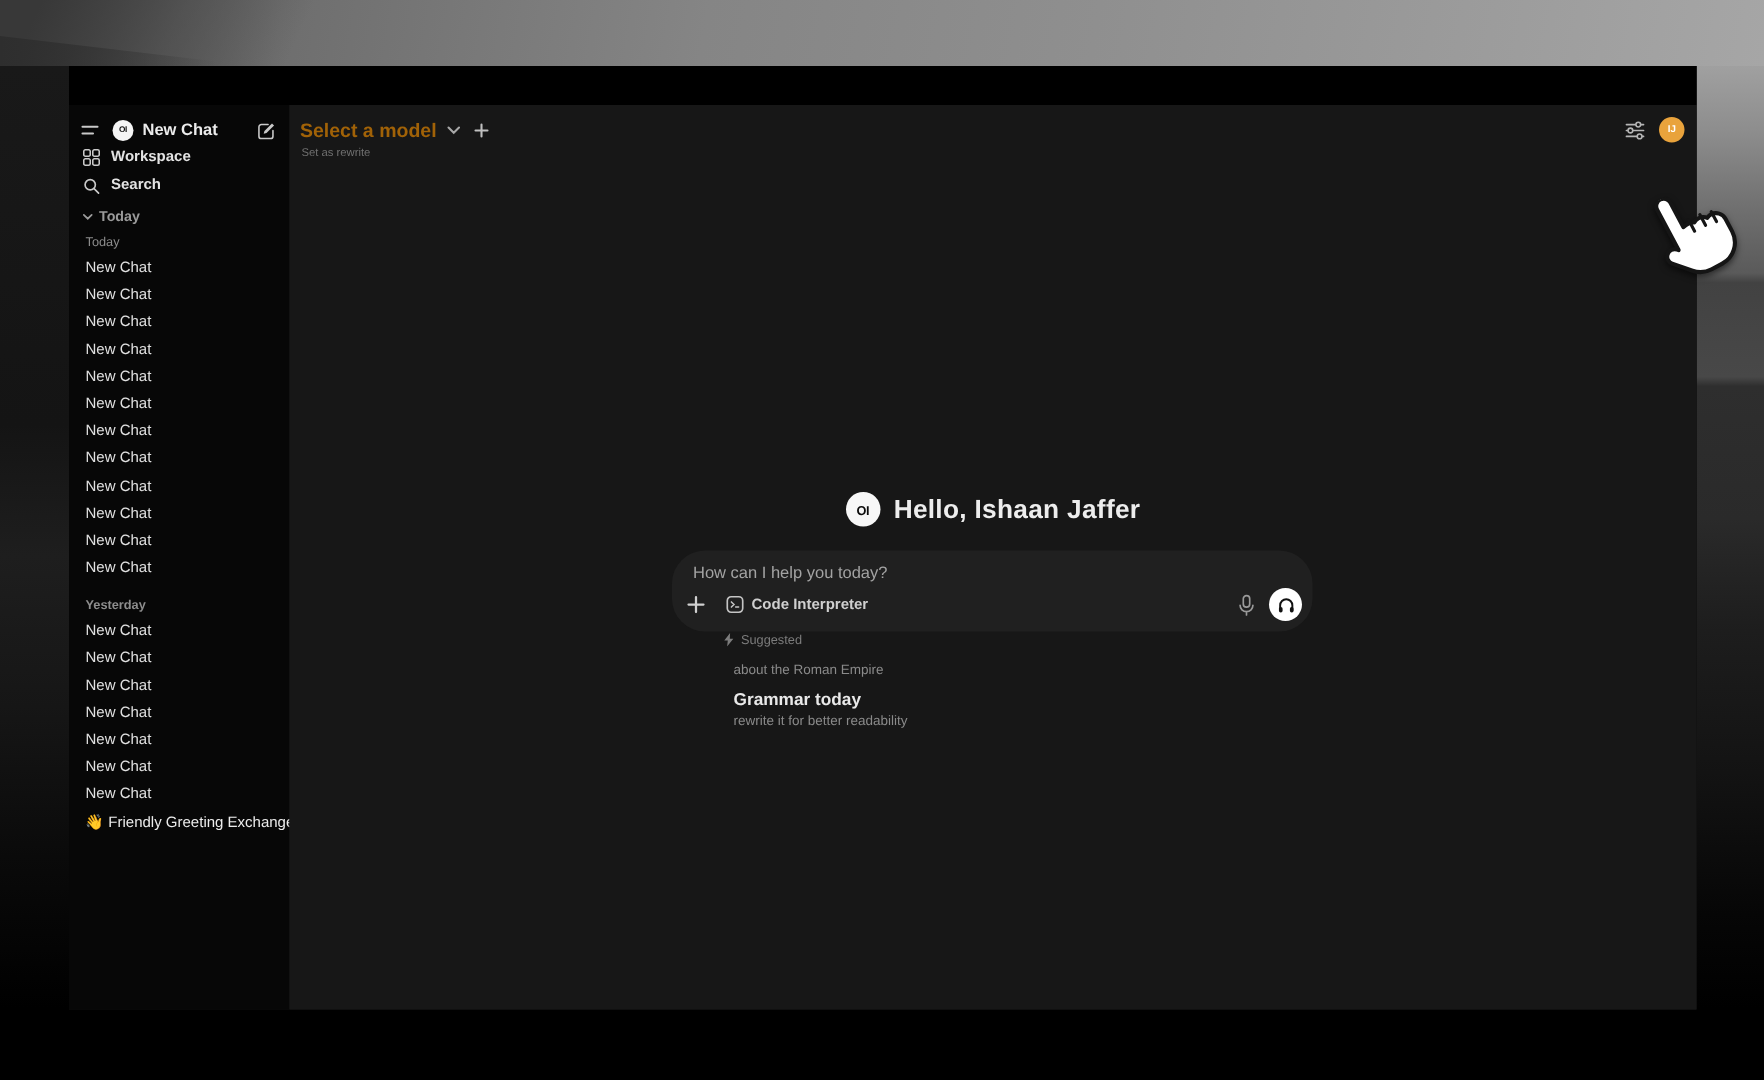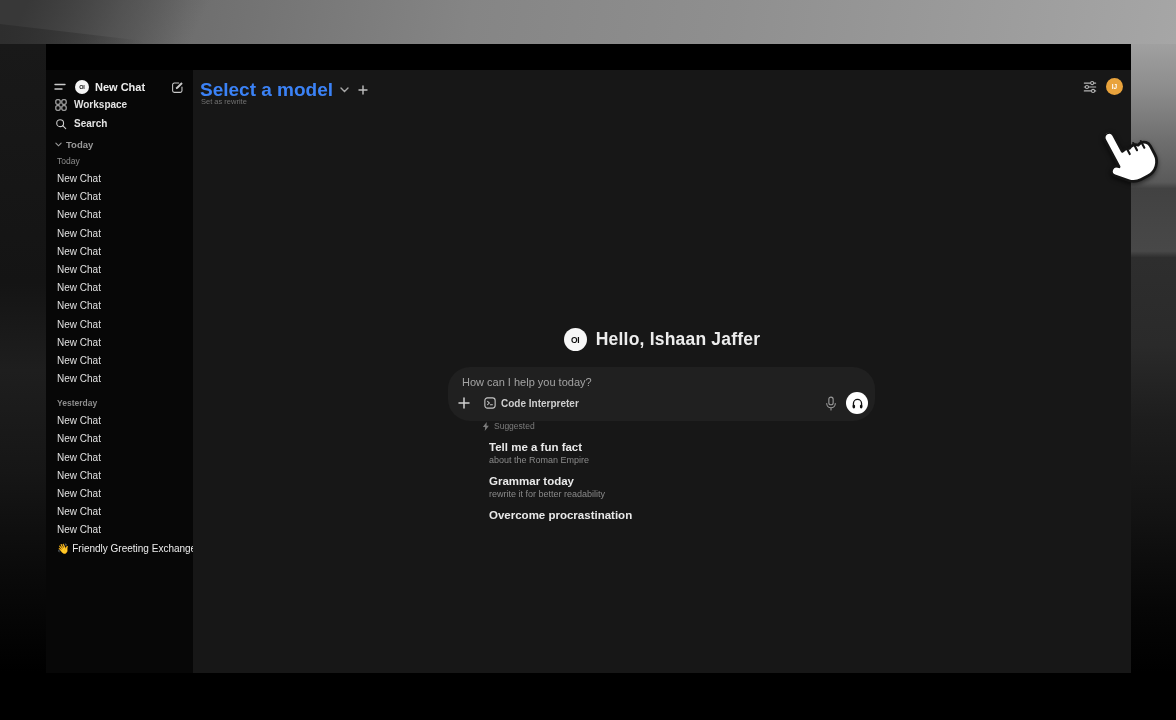--- a/index.html
+++ b/index.html
@@ -38,21 +38,21 @@
   #chat-list { left:0; top:84px; width:147px; }
   .section-label { font-size:8.5px; color:#8d8d8d; padding-left:11px; height:14px; line-height:14px; margin-bottom:2px; }
   .section-label.mt { margin-top:8px;font-weight:bold; }
   .chat-item { height:18.2px; line-height:18.2px; padding-left:11px; font-size:10px; color:#e0e0e0;
     white-space:nowrap; overflow:hidden; cursor:pointer; }
   .chat-item.named { color:#ececec; }
 
   
   #main { left:147px; top:26px; width:938px; height:603px; background:#171717; }
   #model-row { left:7px; top:9px; display:flex; align-items:center; gap:7px; }
-  #model-label { font-size:19px; font-weight:700; color:#3b82f6; }
+  #model-label { font-size:13px; font-weight:700; color:#a16207; }
   #set-default { left:8px; top:27px; font-size:7.5px; color:#717171; }
   #top-icons { right:8px; top:8px; display:flex; align-items:center; gap:9px; }
   .avatar { width:17px; height:17px; border-radius:50%; display:flex; align-items:center; justify-content:center;
     font-size:6.5px; font-weight:700; color:#fff; }
 
   
   #greeting-row { left:0; top:258px; width:938px; display:flex; align-items:center; justify-content:center; gap:9px; }
   .logo-circle-lg { width:23px; height:23px; border-radius:50%; background:#f7f7f7; color:#0c0c0c;
     display:flex; align-items:center; justify-content:center; font-size:8.5px; font-weight:800; letter-spacing:-.3px; }
   #greeting-text { font-size:17.5px; font-weight:600; color:#ededed; letter-spacing:.2px; }
@@ -227,29 +227,27 @@
       </div>
 
       <div id="suggested" class="abs">
         <div id="suggested-head">
           <svg width="8" height="9" viewBox="0 0 8 10">
             <path d="M4.8 0L0.5 5.5h2.6L2.6 10l4.6-5.8H4.6z" fill="#7c7c7c"></path>
           </svg>
           <span>Suggested</span>
         </div>
         <div class="sug-item">
-            <div class="sug-title">Tell me a fun fact</div>
             <div class="sug-sub">about the Roman Empire</div>
           </div>
           <div class="sug-item">
             <div class="sug-title">Grammar today</div>
             <div class="sug-sub">rewrite it for better readability</div>
           </div>
           <div class="sug-item">
-            <div class="sug-title">Overcome procrastination</div>
           </div>
       </div>
     </div>
   </div>
 
   <div id="cursor" class="abs">
     <svg width="56" height="64" viewBox="0 0 448 512" style="transform:rotate(-28deg);">
       <path d="M128 40c0-22 18-40 40-40s40 18 40 40v148l17-3c5-1 10-1 15-1 11 0 22 3 31 9 9-6 20-9 31-9 17 0 32 8 42 20 8-4 17-7 26-7 31 0 57 26 57 57v76c0 70-57 127-127 127h-64c-36 0-70-15-94-41l-78-84c-15-16-14-41 2-56s41-14 56 2l6 6V40z" fill="#ffffff" stroke="#151515" stroke-width="22" stroke-linejoin="round"></path>
       <path d="M251 235V165M317 235V170M378 245V185" fill="none" stroke="#151515" stroke-width="17" stroke-linecap="round"></path>
     </svg>

